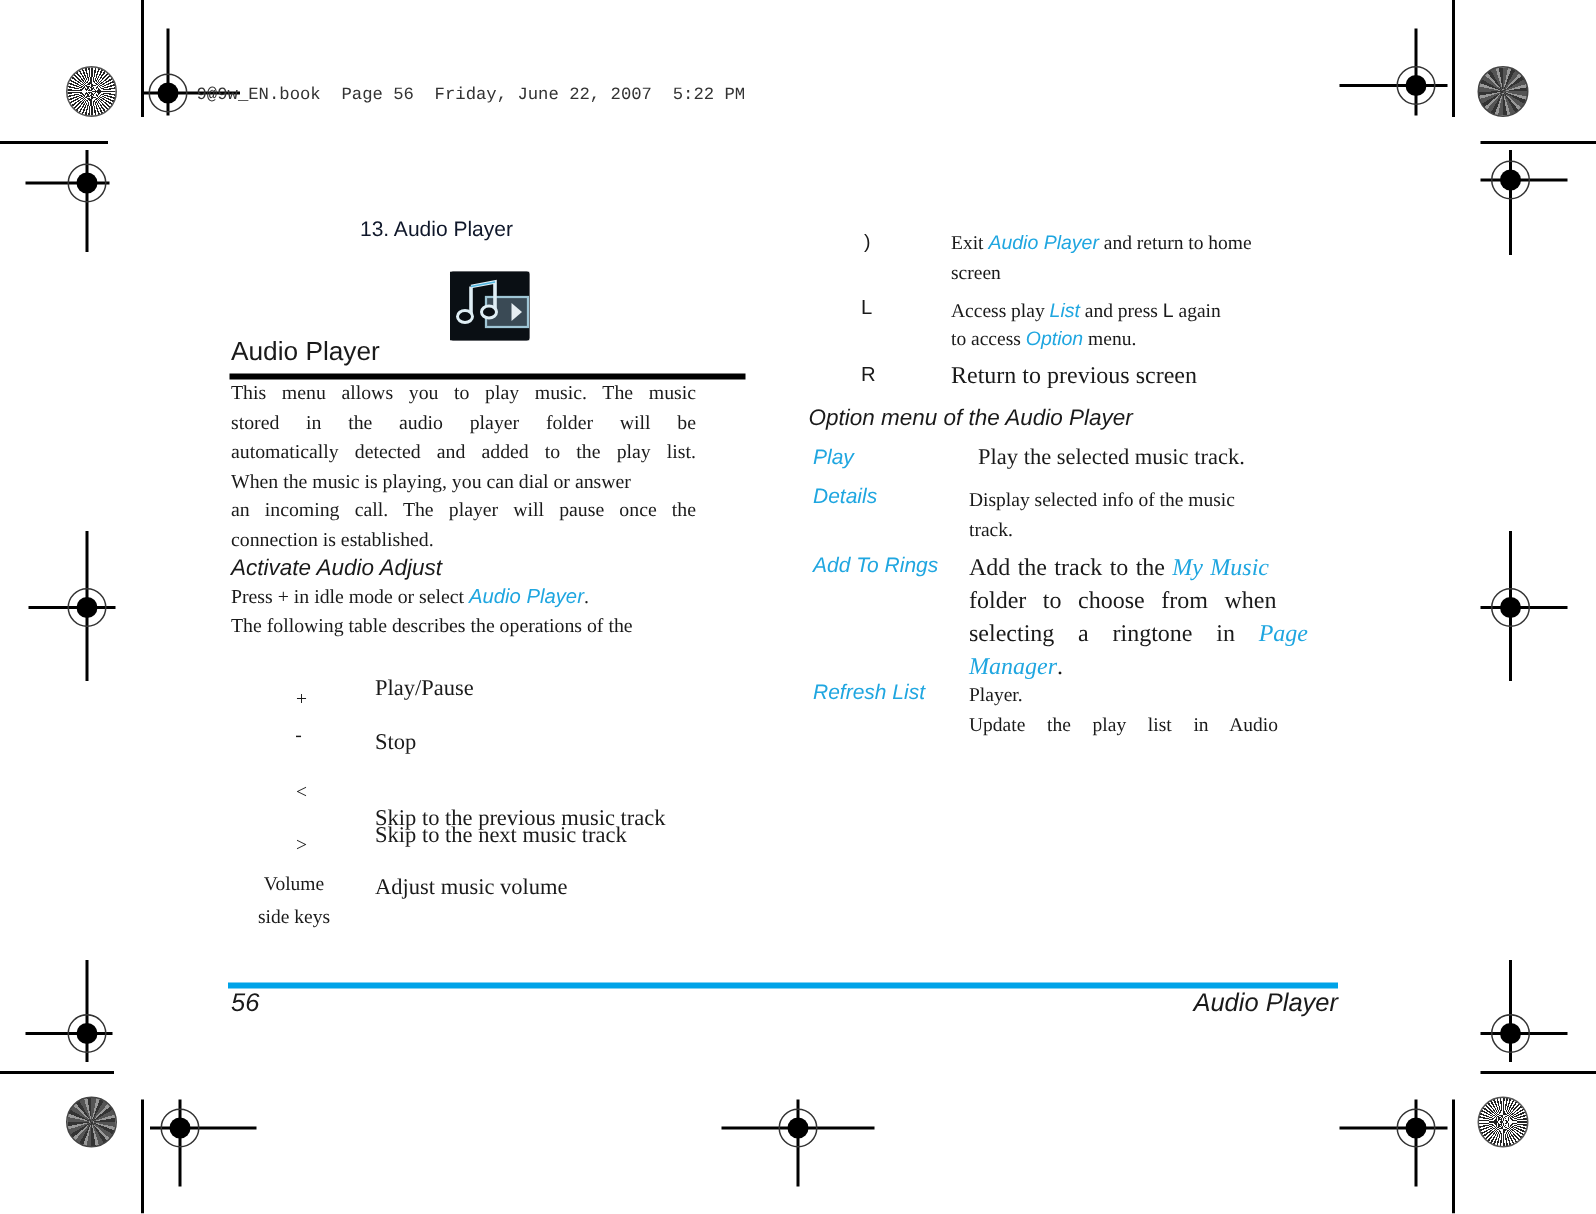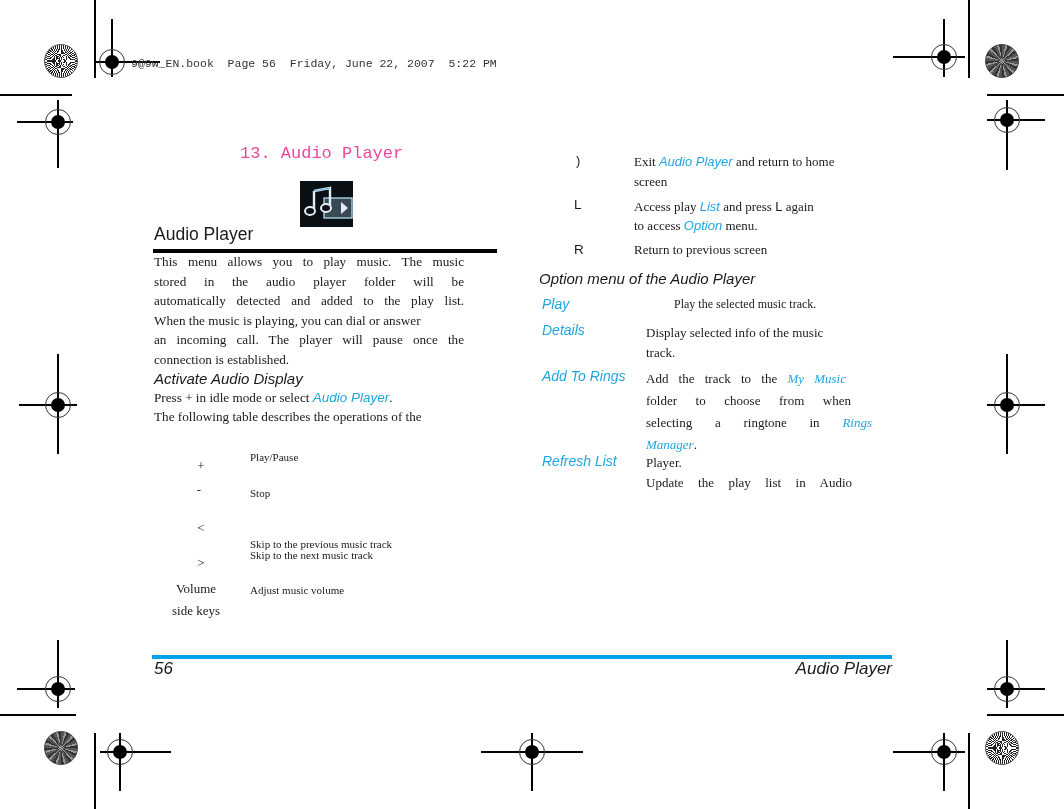--- a/index.html
+++ b/index.html
@@ -17,33 +17,33 @@
   .reg::before { content:""; position:absolute; left:50%; top:50%; width:14px; height:14px; margin:-7px 0 0 -7px; background:#000; border-radius:50%; }
   .reg-h { position:absolute; height:2px; background:#000; }
   .reg-v { position:absolute; width:2px; background:#000; }
   .starburst { position:absolute; width:34px; height:34px; margin:-17px 0 0 -17px; border-radius:50%;
     background: repeating-conic-gradient(#222 0deg 4deg, #fff 4deg 8deg); border:1px solid #555; box-sizing:border-box; }
   .colorwheel { position:absolute; width:34px; height:34px; margin:-17px 0 0 -17px; border-radius:50%;
     background: repeating-conic-gradient(#555 0deg 12deg, #999 12deg 20deg, #333 20deg 30deg); border:1px solid #444; box-sizing:border-box; }
 
   .slug { left:131px; top:57px; font-size:11.5px; color:#333; white-space:pre; }
 
-  .chapter-title { left:240px; top:144px; font-size:17px; font-family:Liberation Mono, monospace; color:#ec4899; }
+  .chapter-title { left:240px; top:144px; font-size:14px; font-family:Liberation Sans, sans-serif; color:#0f172a; }
   .app-icon { left:300px; top:181px; width:53px; height:46px; background:#0a0f14; border-radius:2px; }
   .section-title { left:154px; top:224px; font-size:17.5px; font-family:"Liberation Sans", sans-serif; }
   .section-rule { left:153px; top:249px; width:344px; height:4px; background:#000; }
 
   .para { left:154px; width:310px; font-size:13.2px; line-height:19.5px; }
   .para .j { text-align:justify; text-align-last:justify; display:block; }
   .para .l { display:block; }
 
   .subhead { font-family:"Liberation Sans", sans-serif; font-style:italic; font-size:15px; }
 
   .key-cell { position:absolute; font-size:13px; text-align:center; width:70px; }
-  .desc-cell { position:absolute; font-size:11px; }
+  .desc-cell { position:absolute; font-size:15px; }
 
   .footer-rule { left:152px; top:655px; width:740px; height:4px; background:#00a3e8; }
   .footer-num { left:154px; top:659px; font-size:17px; font-family:"Liberation Sans", sans-serif; font-style:italic; }
   .footer-title { right:172px; top:659px; font-size:17px; font-family:"Liberation Sans", sans-serif; font-style:italic; }
 </style>
 </head>
 <body>
 
 <div>
 
@@ -144,21 +144,21 @@
 
 <div class="abs para" style="top:252px;">
   <span class="j">This menu allows you to play music. The music</span>
   <span class="j">stored in the audio player folder will be</span>
   <span class="j">automatically detected and added to the play list.</span>
   <span class="l">When the music is playing, you can dial or answer</span>
   <span class="j">an incoming call. The player will pause once the</span>
   <span class="l">connection is established.</span>
 </div>
 
-<div class="abs subhead" style="left:154px; top:370px;">Activate Audio Display</div>
+<div class="abs subhead" style="left:154px; top:370px;">Activate Audio Adjust</div>
 
 <div class="abs para" style="top:388px; line-height:19px;">
   <span class="l">
     <span>Press + in idle mode or select </span><span class="blue it sans" style="font-size:13.5px;">Audio Player</span><span>.</span>
   </span>
   <span class="l">The following table describes the operations of the</span>
 </div>
 
 <div>
   <div>
@@ -194,44 +194,44 @@
   </div>
   <div>
     <div class="abs sans" style="left:574px; top:197px; font-size:13.5px;">L</div>
     <div class="abs" style="left:634px; top:197px; font-size:13px; line-height:19px;">
       <div><span>Access play </span><span class="blue it sans">List</span><span> and press </span><span class="sans">L</span><span> again</span></div>
       <div><span>to access </span><span class="blue it sans">Option</span><span> menu.</span></div>
     </div>
   </div>
   <div>
     <div class="abs sans" style="left:574px; top:242px; font-size:13.5px;">R</div>
-    <div class="abs" style="left:634px; top:242px; font-size:13px;">Return to previous screen</div>
+    <div class="abs" style="left:634px; top:242px; font-size:16px;">Return to previous screen</div>
   </div>
 </div>
 
 <div class="abs subhead" style="left:539px; top:270px;">Option menu of the Audio Player</div>
 
 <div>
   <div>
     <div class="abs blue it sans" style="left:542px; top:296px; font-size:14px;">Play</div>
-    <div class="abs" style="left:674px; top:297px; font-size:12px;">Play the selected music track.</div>
+    <div class="abs" style="left:652px; top:297px; font-size:15px;">Play the selected music track.</div>
   </div>
   <div>
     <div class="abs blue it sans" style="left:542px; top:322px; font-size:14px;">Details</div>
     <div class="abs" style="left:646px; top:323px; font-size:13px; line-height:19.5px;">
       <div>Display selected info of the music</div>
       <div>track.</div>
     </div>
   </div>
   <div>
     <div class="abs blue it sans" style="left:542px; top:368px; font-size:14px;">Add To Rings</div>
-    <div class="abs" style="left:646px; top:368px; width:226px; font-size:13px; line-height:22px;">
+    <div class="abs" style="left:646px; top:368px; width:226px; font-size:16px; line-height:22px;">
       <div style="text-align:justify; text-align-last:justify; width:200px;"><span>Add the track to the </span><span class="blue it">My Music</span></div>
       <div style="text-align:justify; text-align-last:justify; width:205px;">folder to choose from when</div>
-      <div style="text-align:justify; text-align-last:justify;"><span>selecting a ringtone in </span><span class="blue it">Rings</span></div>
+      <div style="text-align:justify; text-align-last:justify;"><span>selecting a ringtone in </span><span class="blue it">Page</span></div>
       <div><span class="blue it">Manager</span><span>.</span></div>
     </div>
   </div>
   <div>
     <div class="abs blue it sans" style="left:542px; top:453px; font-size:14px;">Refresh List</div>
     <div class="abs" style="left:646px; top:453px; width:206px; font-size:13px; line-height:19.5px;">
       <div>Player.</div>
       <div style="text-align:justify; text-align-last:justify;">Update the play list in Audio</div>
     </div>
   </div>

